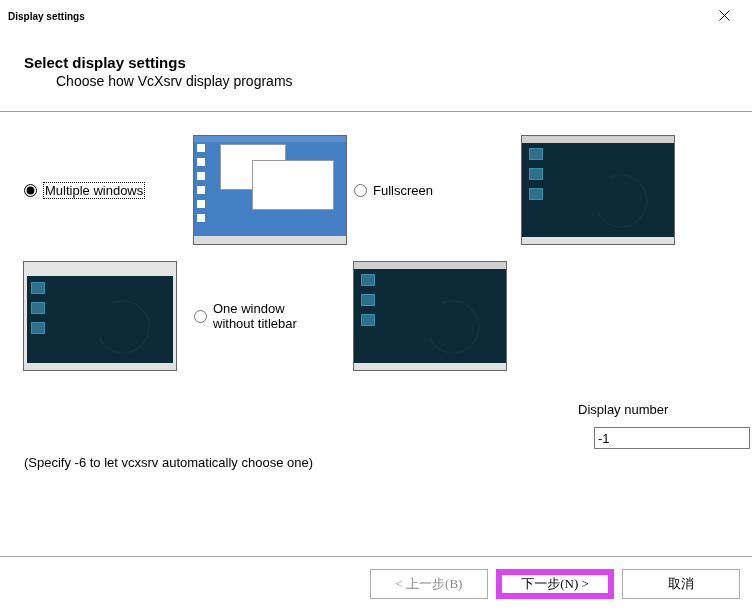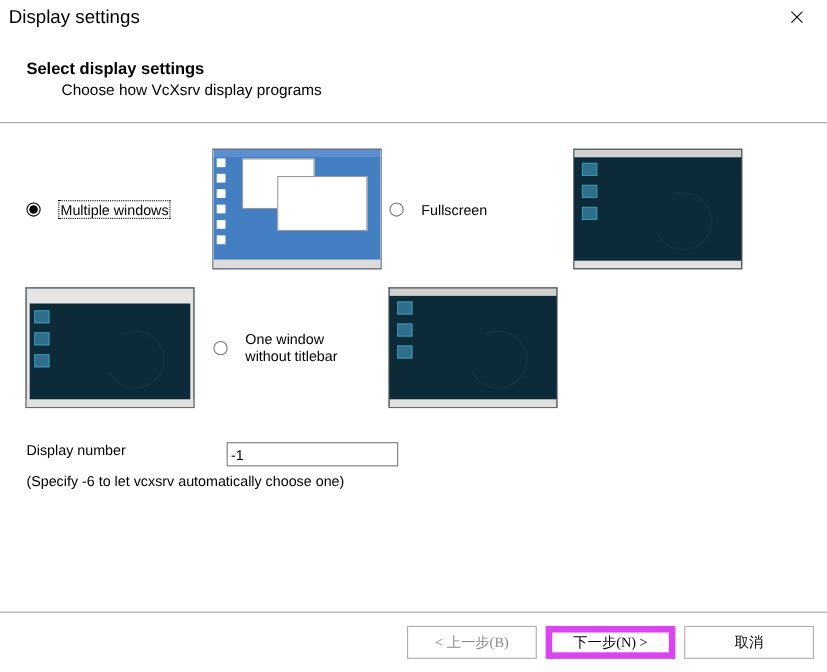--- a/index.html
+++ b/index.html
@@ -12,21 +12,22 @@
     font-size: 12px;
     color: #000;
     overflow: hidden;
     position: relative;
   }
   .titlebar {
     height: 32px;
     display: flex;
     align-items: center;
     padding: 0 8px 0 8px;
-    font-size: 17px;
+    font-size: 10px;
+    font-weight: bold;
   }
   .titlebar .title { flex: 1; }
   .titlebar .close {
     width: 40px;
     height: 28px;
     text-align: center;
     line-height: 28px;
     font-size: 14px;
     font-family: 'Segoe UI', sans-serif;
     cursor: pointer;
@@ -56,21 +57,21 @@
     display: grid;
     grid-template-columns: 170px 160px 168px 160px;
     grid-template-rows: 116px 116px;
     row-gap: 10px;
     column-gap: 0px;
     align-items: center;
   }
   .radio-cell {
     display: flex;
     align-items: center;
-    gap: 16px;
+    gap: 6px;
     font-size: 13px;
   }
   .radio-cell .lbl {
     white-space: normal;
   }
   .dotted {
     border: 1px dotted #000;
     padding: 0 1px;
   }
   .thumb {
@@ -121,21 +122,21 @@
   }
   .thumb.win1 .chrome {
     position:absolute; inset:0; border:3px solid #e5e5e5; border-top-width:14px;
     box-sizing: border-box;
   }
   .lower {
     margin-top: 28px;
     font-size: 13px;
   }
   .lower .row {
-    display:flex; align-items: flex-start; gap: 10px;
+    display:flex; align-items: flex-end; gap: 10px; flex-direction: column;
   }
   .lower input[type=text] {
     width: 148px;
     height: 20px;
     border: 1px solid #7a7a7a;
     font-family: inherit;
     font-size: 13px;
     padding: 0 3px;
   }
   .lower .note {

